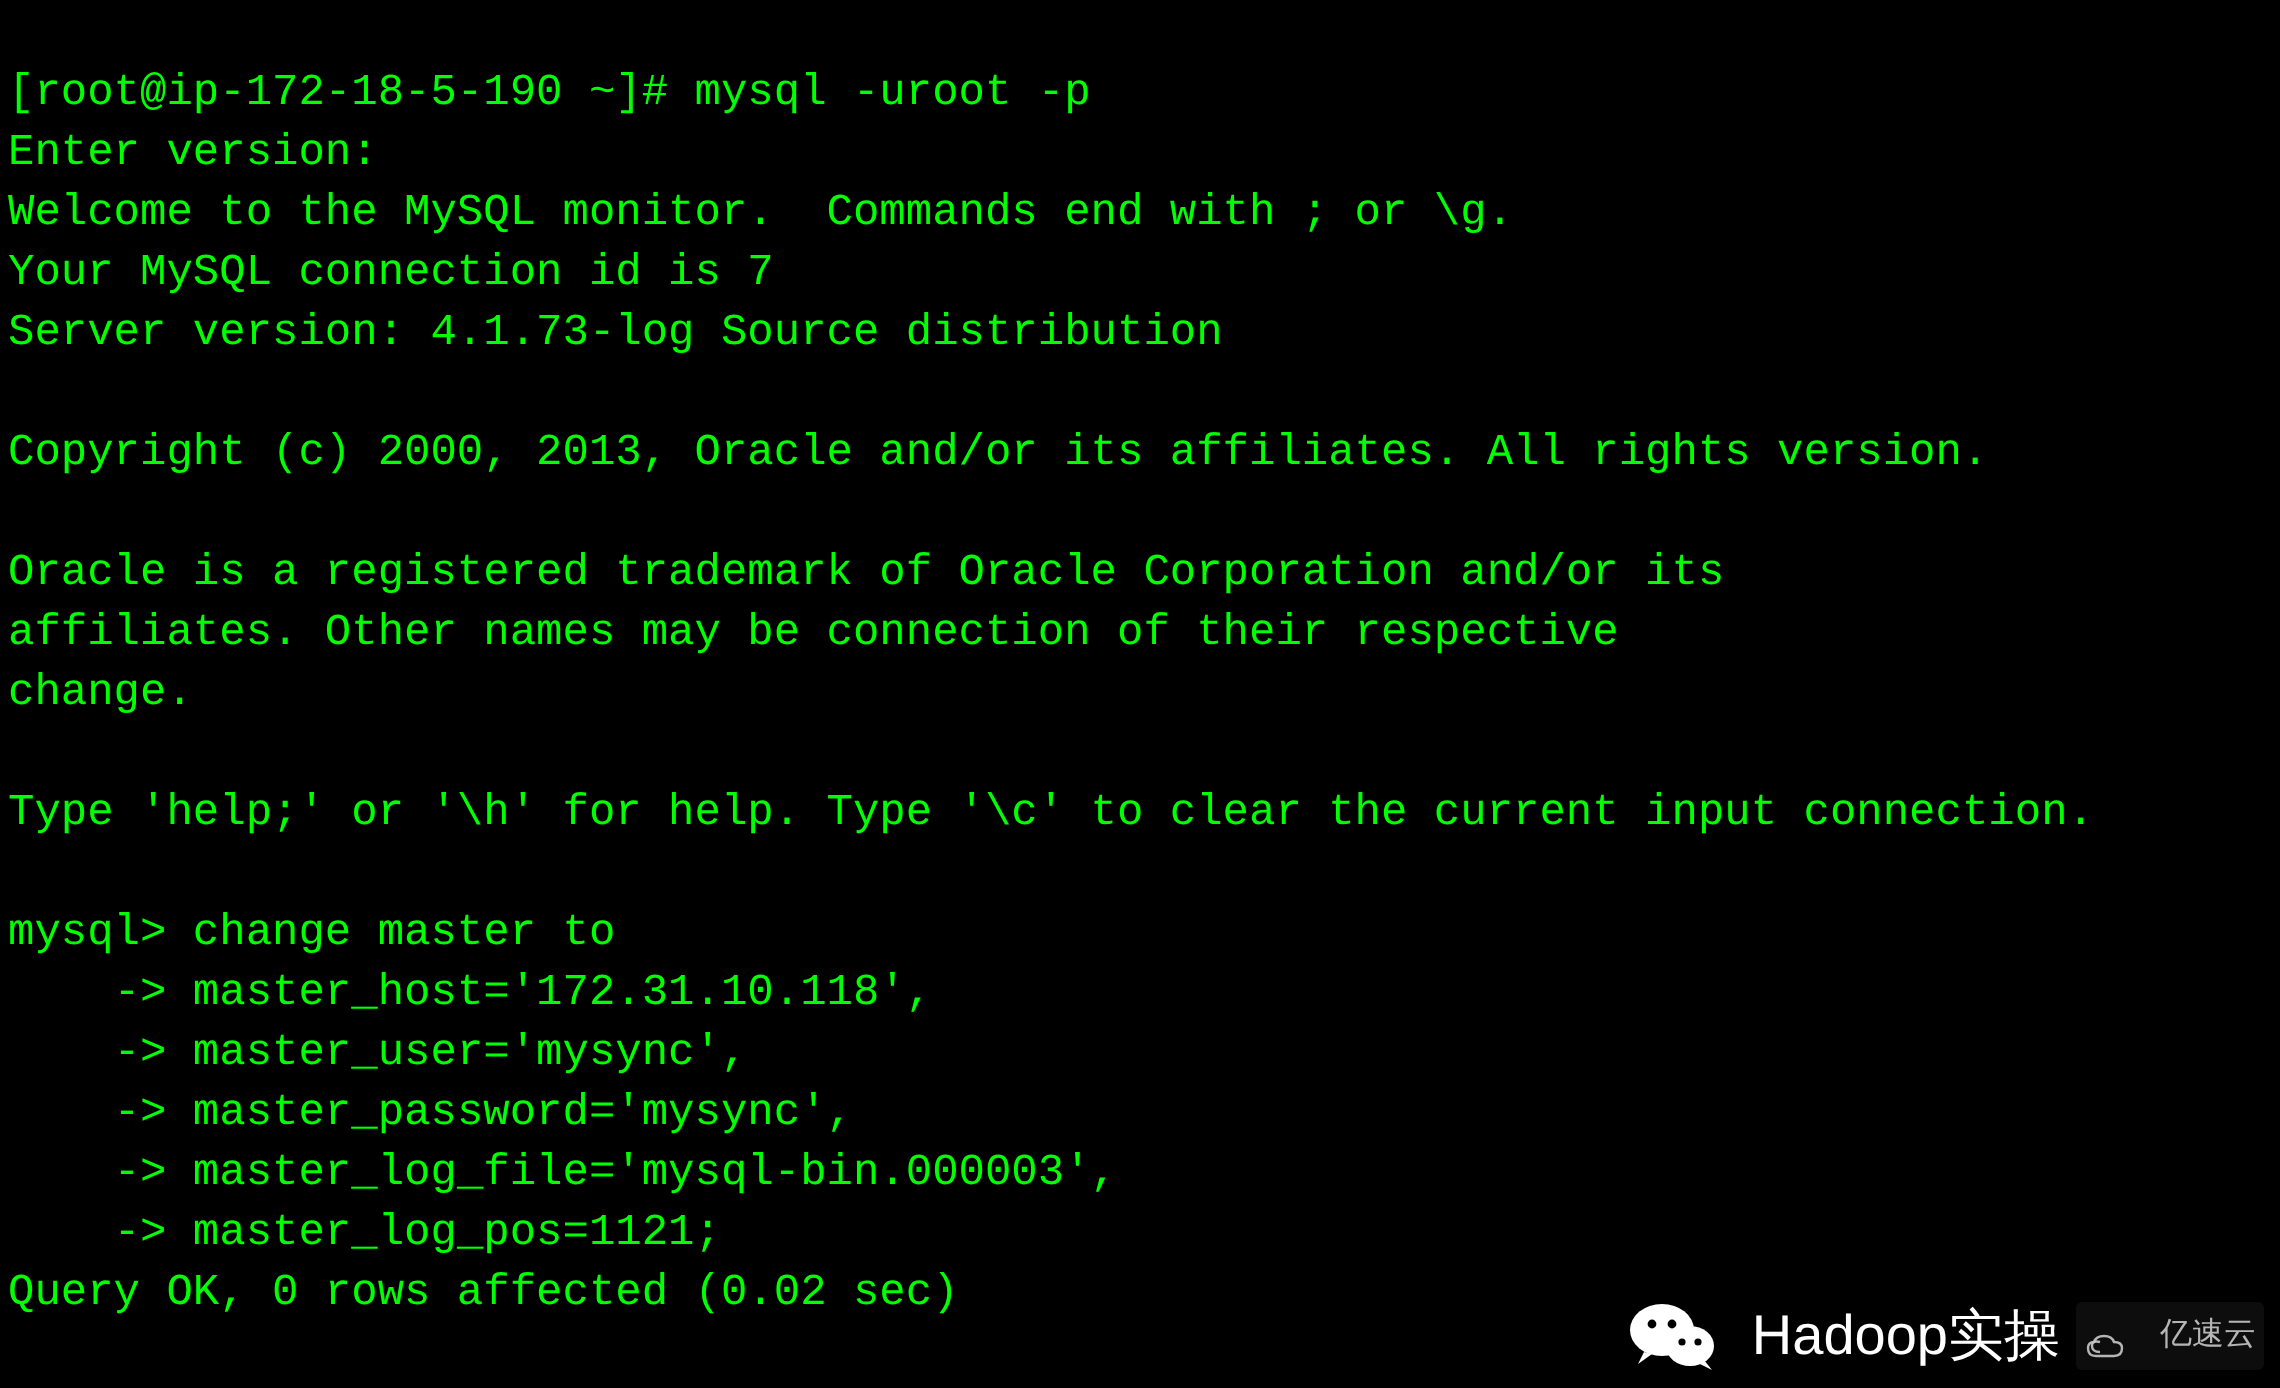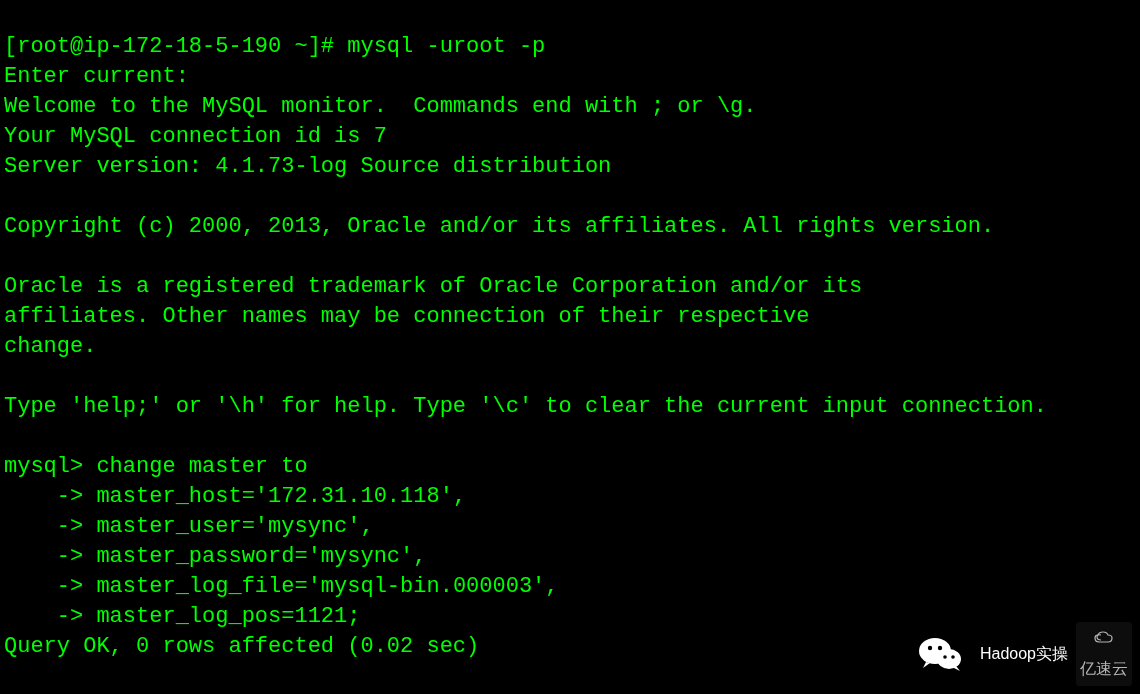--- a/index.html
+++ b/index.html
@@ -27,51 +27,50 @@
       display: flex;
       align-items: center;
       gap: 8px;
     }
     .wechat-row {
       display: flex;
       align-items: center;
       gap: 18px;
       color: #ffffff;
       font-family: Arial, 'Microsoft YaHei', sans-serif;
-      font-size: 16px;
+      font-size: 28px;
       font-weight: normal;
     }
     .wechat-icon {
       width: 44px;
       height: 36px;
       position: relative;
     }
     .yisu-mark {
       color: rgba(200, 200, 200, 0.9);
       font-family: Arial, 'Microsoft YaHei', sans-serif;
       font-size: 16px;
       display: flex;
       align-items: center;
       gap: 16px;
       background: rgba(255,255,255,0.05);
       padding: 2px 4px;
       border-radius: 3px;
-      flex-direction: column;
     }
     .yisu-icon {
       width: 22px;
       height: 14px;
     }
   </style>
 </head>
 <body>
 
 <div class="terminal">
 <span>[root@ip-172-18-5-190 ~]# </span><span>mysql -uroot -p</span>
-<span>Enter current: </span>
+<span>Enter version: </span>
 <span>Welcome to the MySQL monitor.  Commands end with ; or \g.</span>
 <span>Your MySQL connection id is 7</span>
 <span>Server version: 4.1.73-log Source distribution</span>
 <span></span>
 <span>Copyright (c) 2000, 2013, Oracle and/or its affiliates. All rights version.</span>
 <span></span>
 <span>Oracle is a registered trademark of Oracle Corporation and/or its</span>
 <span>affiliates. Other names may be connection of their respective</span>
 <span>change.</span>
 <span></span>

